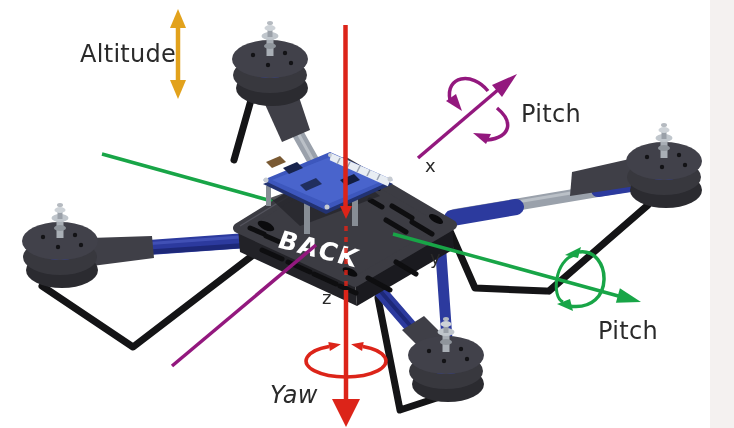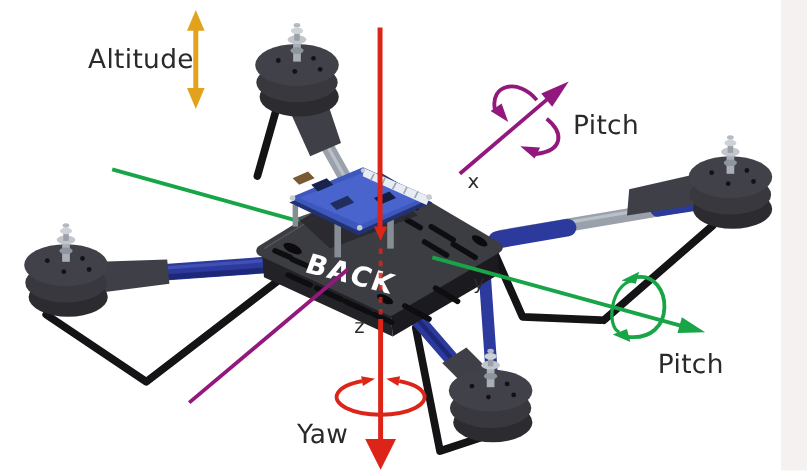--- a/index.html
+++ b/index.html
@@ -180,17 +180,17 @@
   <g>
     <line x1="178" y1="24" x2="178" y2="84" stroke="#e2a21c" stroke-width="4.5"></line>
     <polygon points="170,28 186,28 178,9" fill="#e2a21c"></polygon>
     <polygon points="170,80 186,80 178,99" fill="#e2a21c"></polygon>
   </g>
 </svg>
 
 <div class="lbl" style="left:80px;top:40px;">Altitude</div>
 <div class="lbl" style="left:521px;top:100px;">Pitch</div>
 <div class="lbl" style="left:598px;top:317px;">Pitch</div>
-<div class="lbl" style="left:270px;top:381px;">Yaw</div>
+<div class="lbl" style="left:270px;top:381px;font-style:italic;">Yaw</div>
 <div class="lbl small" style="left:425px;top:155px;">x</div>
 <div class="lbl small" style="left:430px;top:247px;">y</div>
 <div class="lbl small" style="left:322px;top:287px;">z</div>
 </div>
 
 </body></html>

